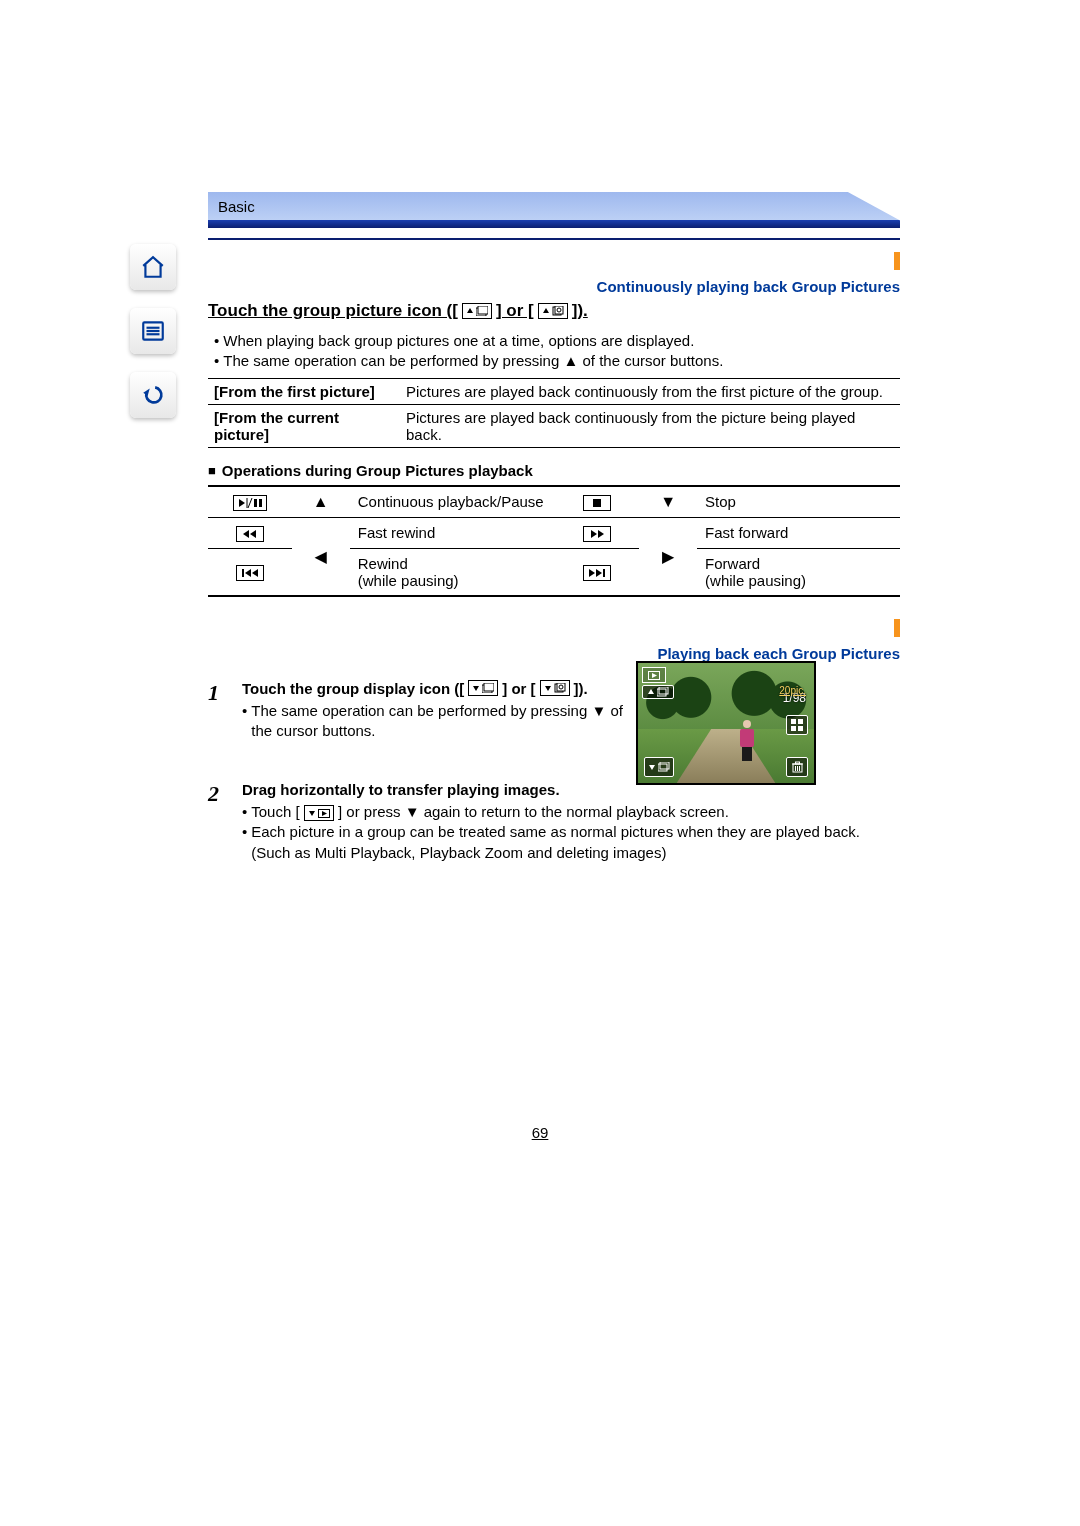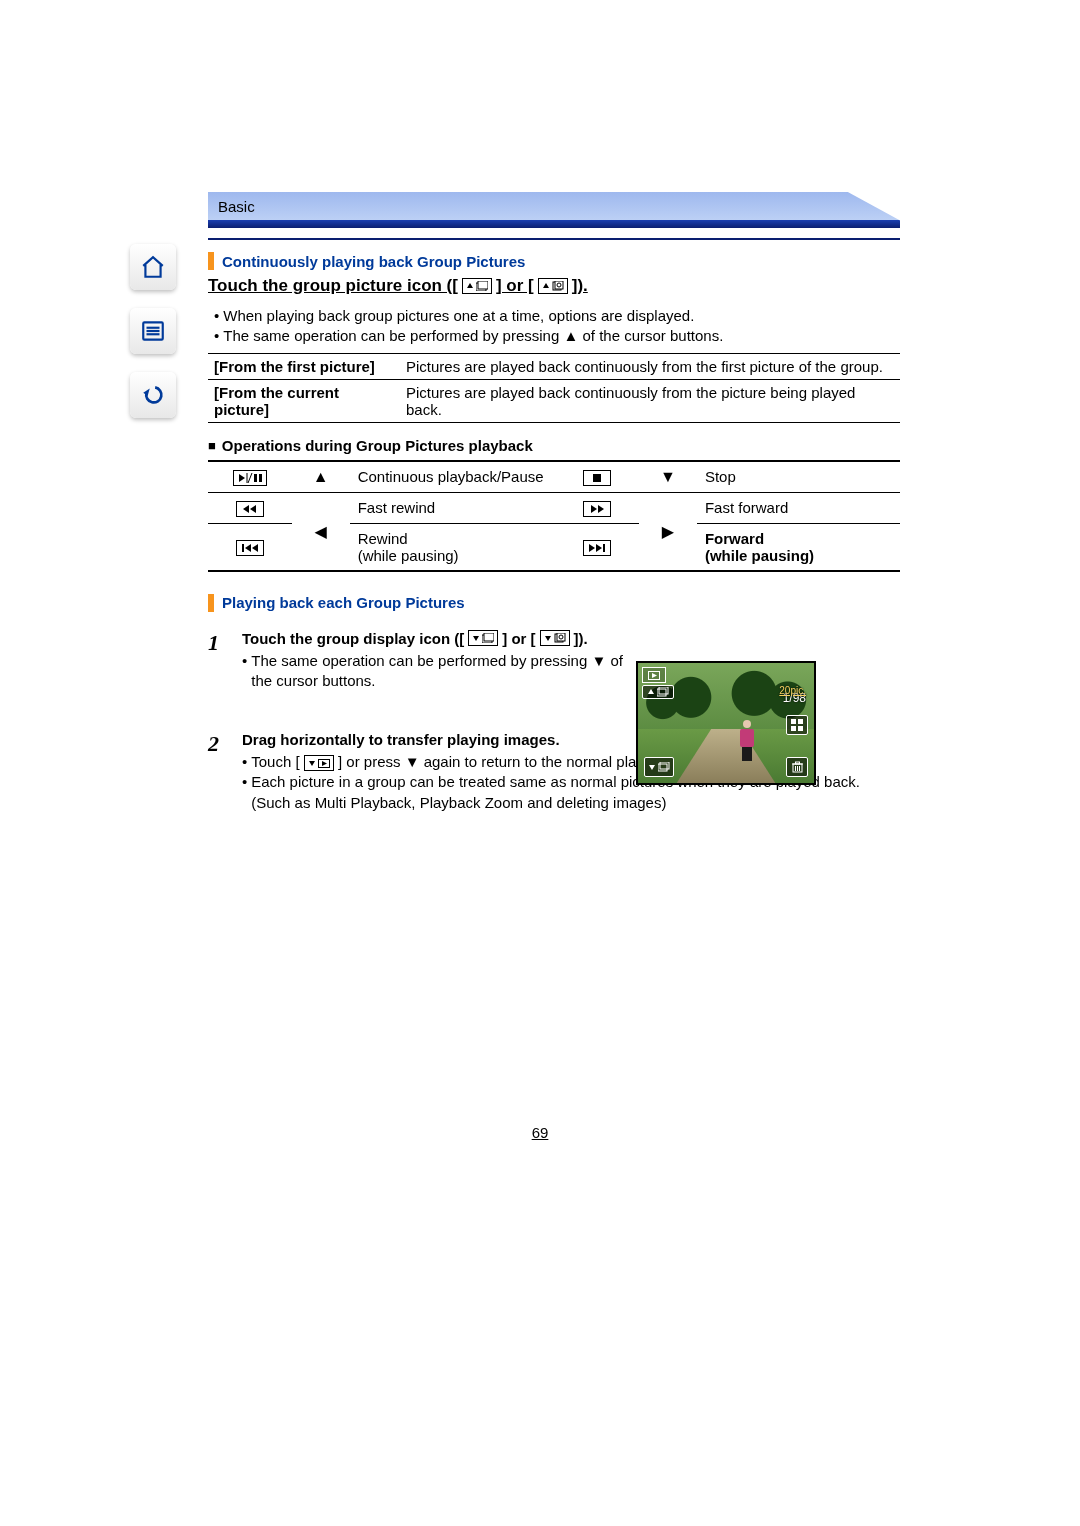--- a/index.html
+++ b/index.html
@@ -73,23 +73,24 @@
     background: linear-gradient(#1a3fb0, #0a1e70);
   }
   .hdr-rule {
     margin-top: 10px;
     border-top: 2px solid #0a1e70;
   }
 
   
   .section-head {
     display: flex;
-    align-items: center;
+    align-items: flex-end;
     gap: 8px;
     margin: 12px 0 6px 0;
+    flex-direction: column;
   }
   .section-head .tab {
     width: 6px;
     height: 18px;
     background: #f7941d;
   }
   .section-head .txt {
     color: #003a9a;
     font-weight: bold;
     font-size: 15px;
@@ -441,21 +442,21 @@
         <td class="desc" style="white-space:pre-line;">Rewind
 (while pausing)</td>
         <td class="icon">
           <svg width="28" height="16" viewBox="0 0 28 16">
                 <rect x="0.5" y="0.5" width="27" height="15" fill="#fff" stroke="#000"></rect>
                 <path d="M6 4 L12 8 L6 12 Z" fill="#000"></path>
                 <path d="M13 4 L19 8 L13 12 Z" fill="#000"></path>
                 <rect x="20" y="4" width="2" height="8" fill="#000"></rect>
               </svg>
         </td>
-        <td class="desc" style="white-space:pre-line;font-weight:bold;">Forward
+        <td class="desc" style="white-space:pre-line;">Forward
 (while pausing)</td>
       </tr>
     </tbody>
       </table>
 
     <div class="section-head" style="margin-top:22px;">
       <span class="tab"></span>
       <span class="txt">Playing back each Group Pictures</span>
     </div>
 

